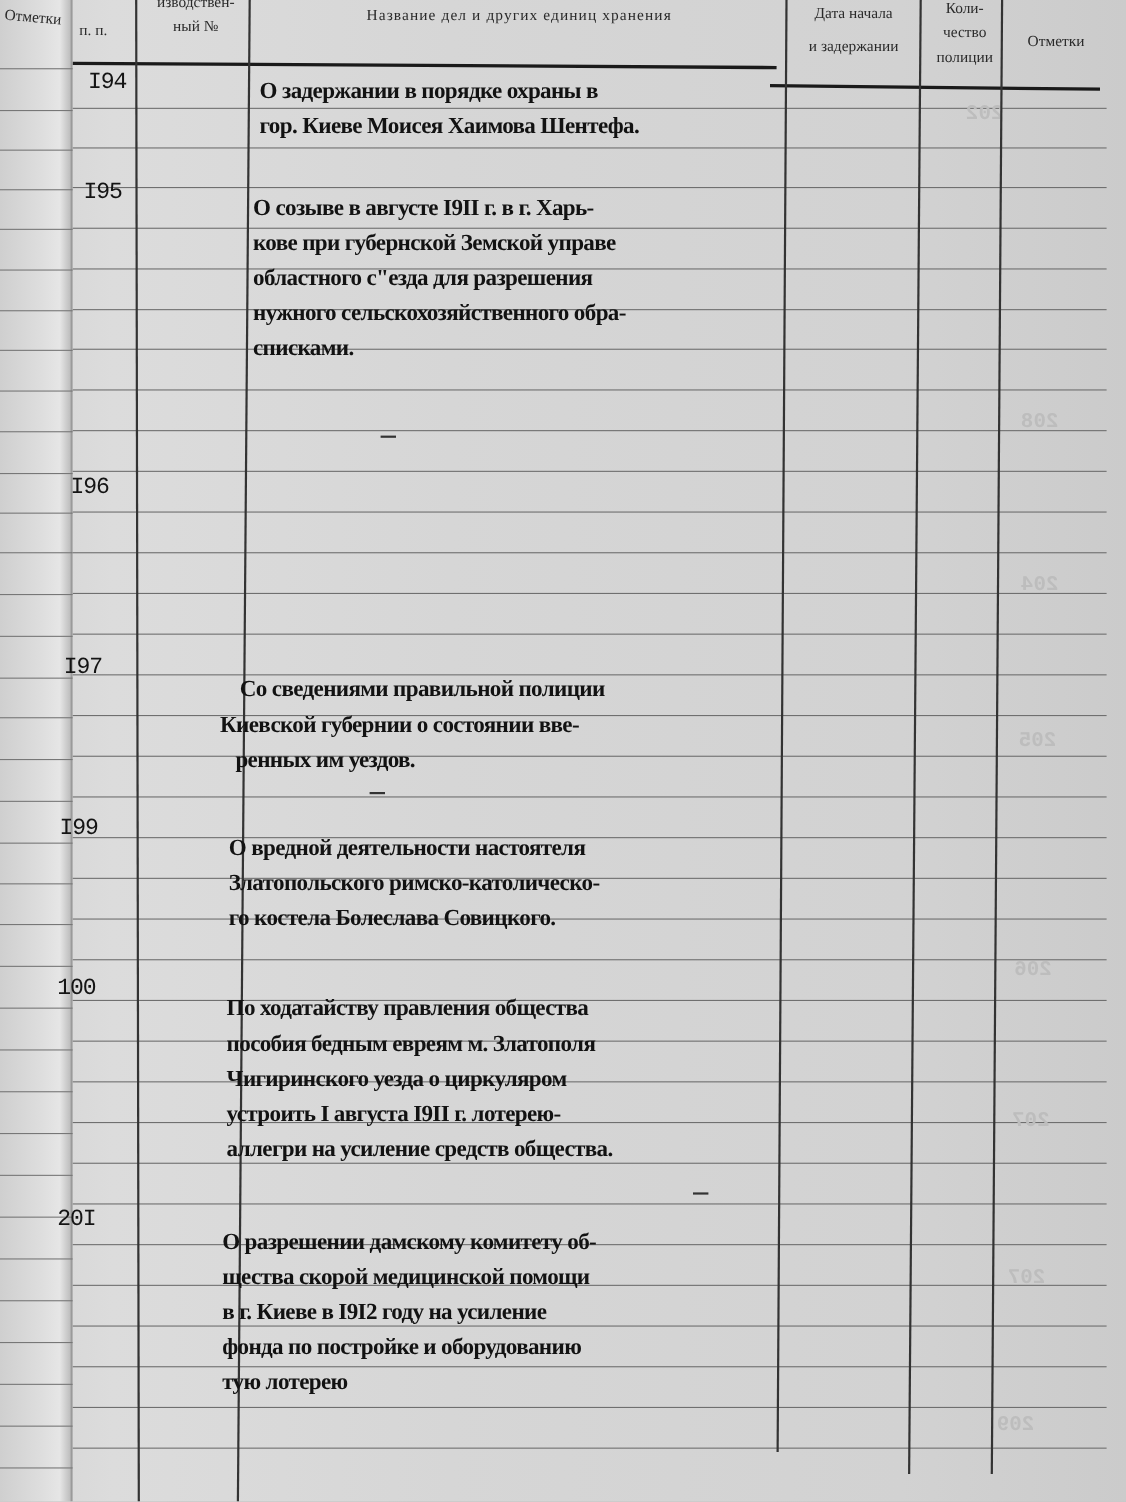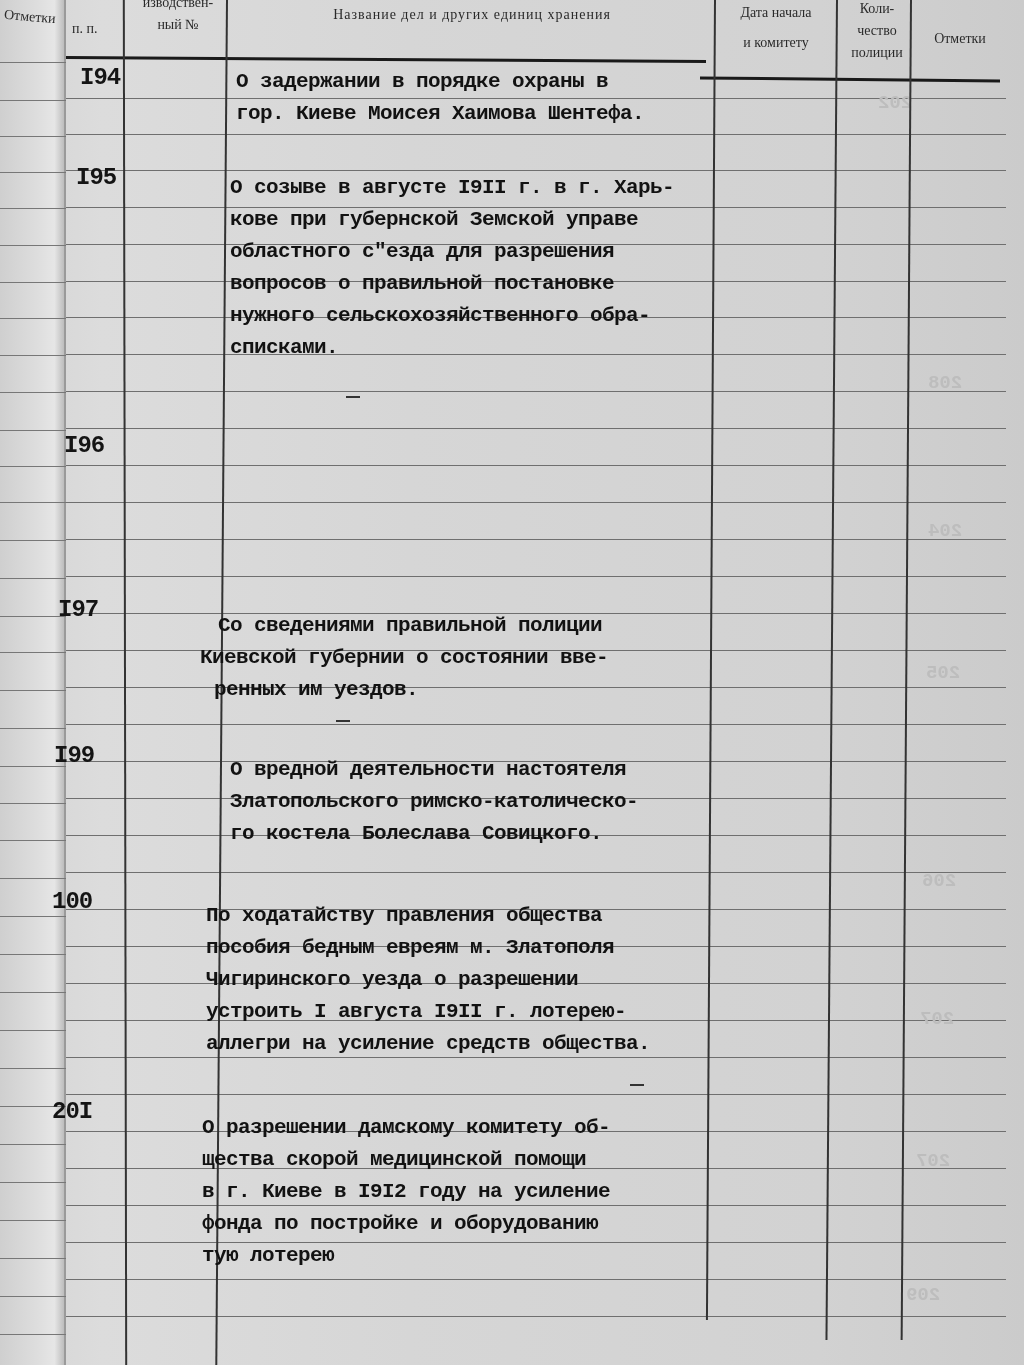--- a/index.html
+++ b/index.html
@@ -28,25 +28,25 @@
       position: absolute; top: 0; left: 0; width: 1024px; height: 80px;
       font-family: "Liberation Serif", "DejaVu Serif", serif;
       color: #2a2a2a;
       z-index: 4;
     }
     .hcell { position: absolute; font-size: 14px; text-align: center; line-height: 22px; }
     .vline { position: absolute; width: 1.5px; background: #333; z-index: 2; }
     .hrule { position: absolute; height: 1px; background: #6f6f6f; z-index: 1; }
     .thick { position: absolute; height: 3px; background: #1a1a1a; z-index: 2; }
     .num {
-      position: absolute; font-size: 24px; font-weight: bold; letter-spacing: -1px;
+      position: absolute; font-size: 21px; font-weight: normal; letter-spacing: -1px;
       z-index: 5; color: #141414;
     }
     .entry {
-      position: absolute; left: 206px; width: 510px; z-index: 5;
+      position: absolute; left: 206px; width: 510px; z-index: 5; font-family: Liberation Serif, serif;
     }
     .entry .line {
       display: block; font-size: 21px; font-weight: bold; height: 32px; line-height: 32px;
       white-space: nowrap; letter-spacing: -0.6px; color: #121212;
     }
     .ghost {
       position: absolute; font-size: 19px; color: #bdbdbd; font-weight: bold; z-index: 1;
       transform: scaleX(-1); white-space: nowrap;
     }
     .dash { position: absolute; width: 14px; height: 2px; background: #333; z-index: 5; }
@@ -97,21 +97,21 @@
   <div class="header">
     <span class="hcell" style="left:4px; top:6px; transform:rotate(5deg); z-index:6">Отметки</span>
     <span class="hcell" style="left:72px; top:18px">п. п.</span>
     <div class="hcell" style="left:130px; top:-8px; width:96px">
       <div>изводствен-</div>
       <div>ный №</div>
     </div>
     <span class="hcell" style="left:230px; top:4px; width:484px; letter-spacing:1px">Название дел и других единиц хранения</span>
     <div class="hcell" style="left:716px; top:2px; width:120px">
       <div>Дата начала</div>
-      <div style="margin-top:8px">и комитету</div>
+      <div style="margin-top:8px">и задержании</div>
     </div>
     <div class="hcell" style="left:838px; top:-2px; width:78px">
       <div>Коли-</div>
       <div>чество</div>
       <div>полиции</div>
     </div>
     <span class="hcell" style="left:918px; top:28px; width:84px">Отметки</span>
   </div>
 
   <div class="thick" style="left:66px; top:58px; width:640px; transform:rotate(0.35deg)"></div>
@@ -177,44 +177,43 @@
 
   <div class="entry" style="left:236px; top:66px">
     <span class="line">О задержании в порядке охраны в</span>
     <span class="line">гор. Киеве Моисея Хаимова Шентефа.</span>
   </div>
 
   <div class="entry" style="left:230px; top:172px">
     <span class="line">О созыве в августе I9II г. в г. Харь-</span>
     <span class="line">кове при губернской Земской управе</span>
     <span class="line">областного с"езда для разрешения</span>
-    <span class="line">вопросов о правильной постановке</span>
     <span class="line">нужного сельскохозяйственного обра-</span>
     <span class="line">списками.</span>
   </div>
   <div class="dash" style="left:346px; top:396px"></div>
 
 
   <div class="entry" style="left:214px; top:610px">
     <span class="line" style="padding-left:4px">Со сведениями правильной полиции</span>
     <span class="line" style="margin-left:-14px">Киевской губернии о состоянии вве-</span>
     <span class="line">ренных им уездов.</span>
   </div>
   <div class="dash" style="left:336px; top:720px"></div>
 
-  <div class="entry" style="left:230px; top:754px">
+  <div class="entry" style="left:208px; top:754px">
     <span class="line">О вредной деятельности настоятеля</span>
     <span class="line">Златопольского римско-католическо-</span>
     <span class="line">го костела Болеслава Совицкого.</span>
   </div>
 
   <div class="entry" style="left:206px; top:900px">
     <span class="line">По ходатайству правления общества</span>
     <span class="line">пособия бедным евреям м. Златополя</span>
-    <span class="line">Чигиринского уезда о разрешении</span>
+    <span class="line">Чигиринского уезда о циркуляром</span>
     <span class="line">устроить I августа I9II г. лотерею-</span>
     <span class="line">аллегри на усиление средств общества.</span>
   </div>
   <div class="dash" style="left:630px; top:1084px"></div>
 
   <div class="entry" style="left:202px; top:1112px">
     <span class="line">О разрешении дамскому комитету об-</span>
     <span class="line">щества скорой медицинской помощи</span>
     <span class="line">в г. Киеве в I9I2 году на усиление</span>
     <span class="line">фонда по постройке и оборудованию</span>

